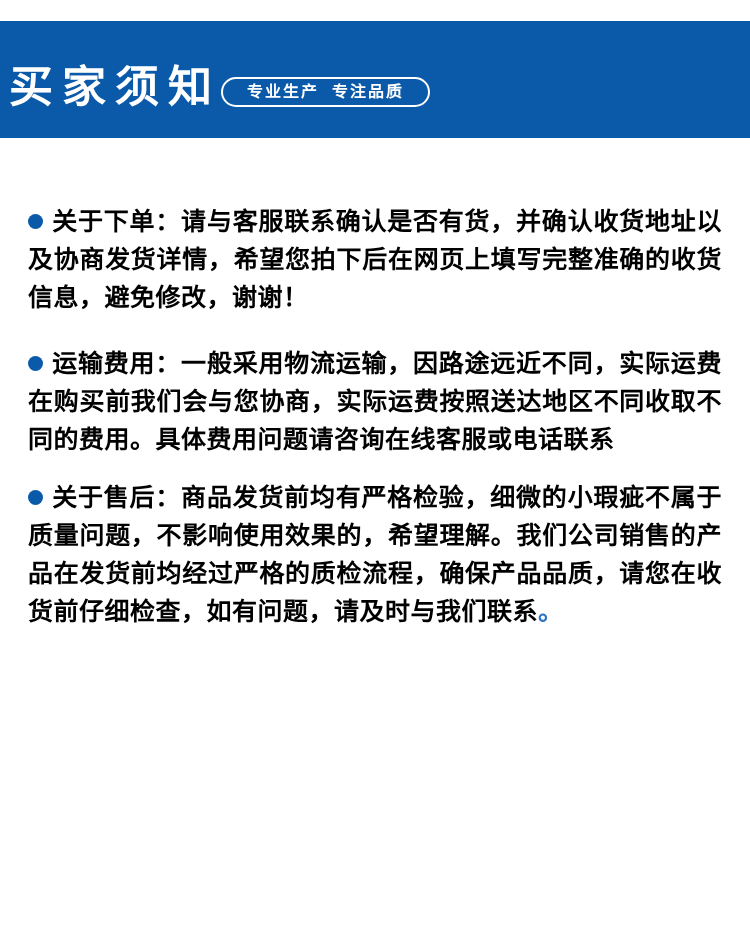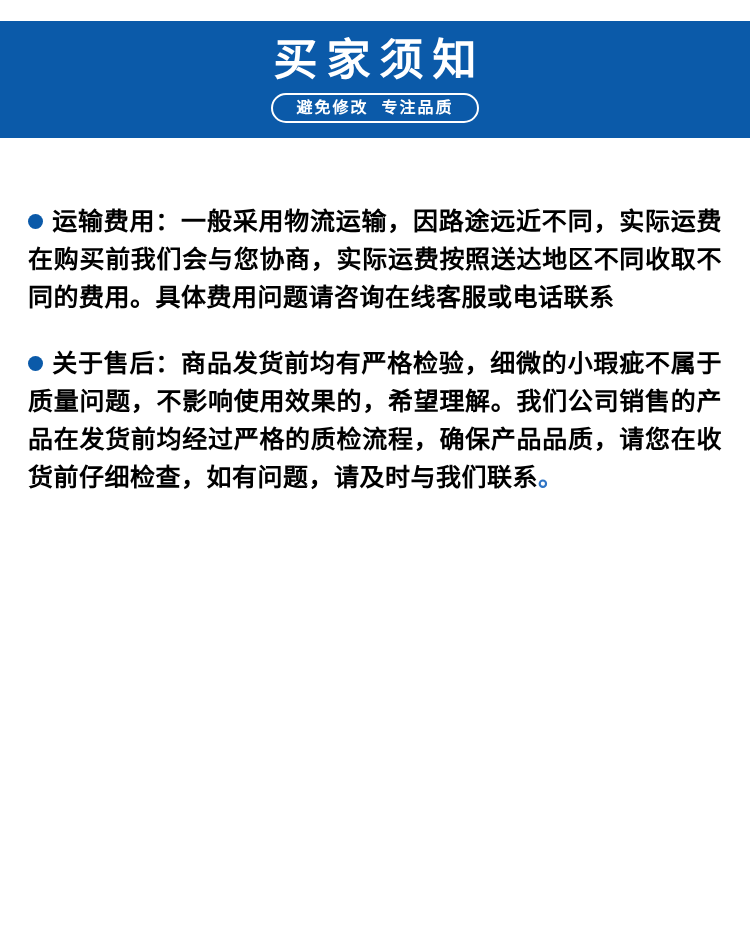--- a/index.html
+++ b/index.html
@@ -14,21 +14,21 @@
     background: #ffffff;
     overflow: hidden;
     font-family: "Liberation Sans", "DejaVu Sans", sans-serif;
   }
   
   .banner {
     margin-top: 21px;
     height: 117px;
     background: #0b5aa9;
     display: flex;
-    flex-direction: column;
+    flex-direction: row;
     align-items: center;
     justify-content: flex-start;
     padding-top: 15px;
     box-sizing: border-box;
   }
   .title {
     margin: 0;
     color: #ffffff;
     font-size: 44px;
     font-weight: 700;
@@ -86,27 +86,28 @@
   }
 </style>
 </head>
 <body>
 
 <div class="page">
 
   <header class="banner">
     <h1 class="title">买家须知</h1>
     <div class="tagline-pill">
-      <span class="tagline">避免修改  专注品质</span>
+      <span class="tagline">专业生产  专注品质</span>
     </div>
   </header>
 
   <main class="notices">
 
 
+    <p class="notice"><span class="bullet"></span><span>关于下单：</span><span>请与客服联系确认是否有货，并确认收货地址以及协商发货详情，希望您拍下后在网页上填写完整准确的收货信息，避免修改，谢谢！</span></p>
 
 
     <p class="notice"><span class="bullet"></span><span>运输费用：</span><span>一般采用物流运输，因路途远近不同，实际运费在购买前我们会与您协商，实际运费按照送达地区不同收取不同的费用。具体费用问题请咨询在线客服或电话联系</span></p>
 
     <p class="notice"><span class="bullet"></span><span>关于售后：</span><span>商品发货前均有严格检验，细微的小瑕疵不属于质量问题，不影响使用效果的，希望理解。我们公司销售的产品在发货前均经过严格的质检流程，确保产品品质，请您在收货前仔细检查，如有问题，请及时与我们联系</span><span class="blue-period">。</span></p>
 
   </main>
 
 </div>
 

